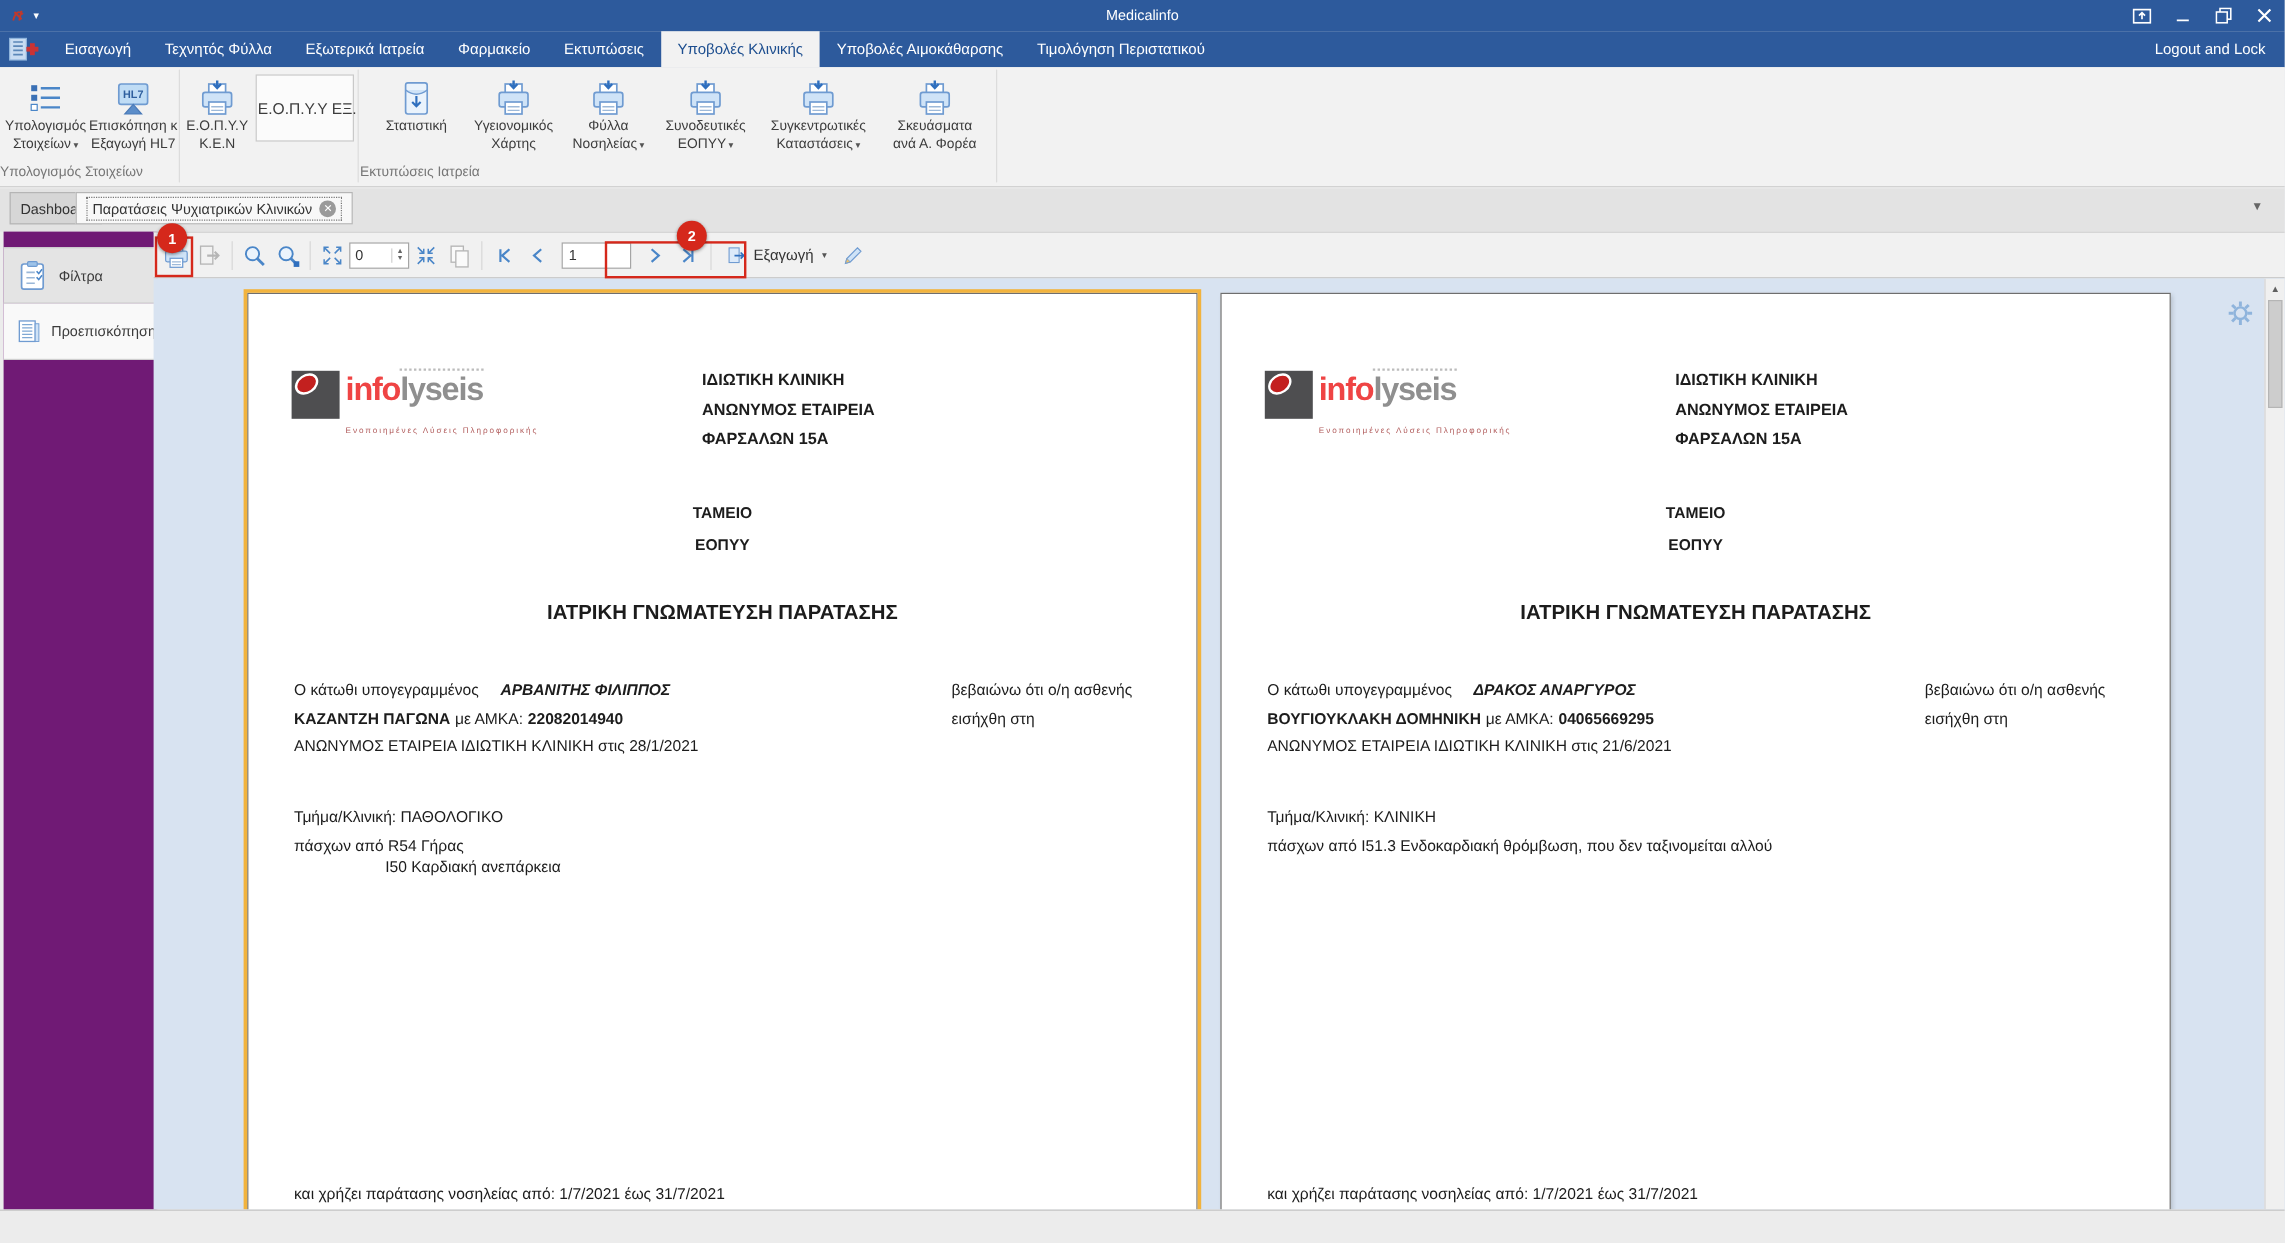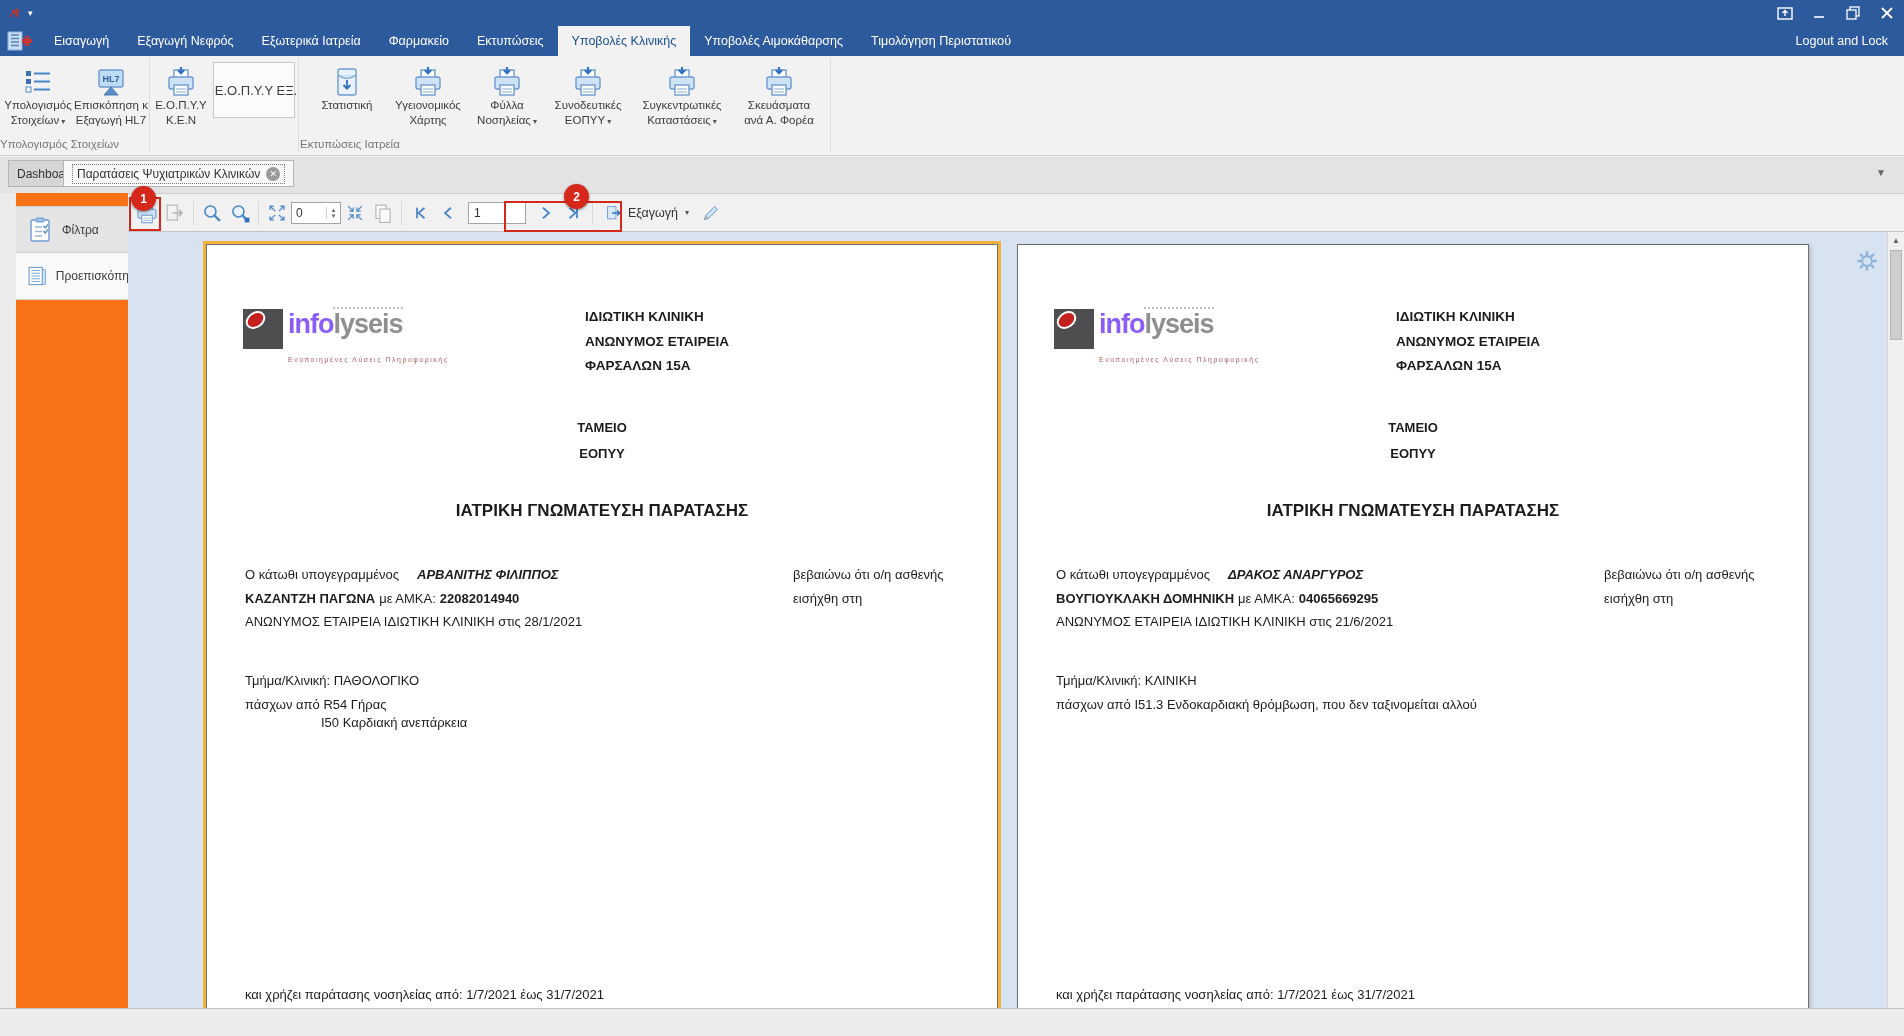--- a/index.html
+++ b/index.html
@@ -45,21 +45,21 @@
   .ptoolbar { position:absolute; left:128px; top:193px; width:1776px; height:39px; background:#f1f1f1; border-top:1px solid #cfcfcf; border-bottom:1px solid #c3c3c3; display:flex; align-items:center; padding-left:5px; }
   .tbtn { height:28px; min-width:28px; display:flex; align-items:center; justify-content:center; }
   .tsep { width:1px; height:24px; background:#d8d8d8; margin:0 4px; }
   .spinbox { width:50px; height:22px; background:#fff; border:1px solid #a5a5a5; display:flex; align-items:center; font-size:12px; }
   .spinbox .val { flex:1; padding-left:4px; }
   .spinarrows { width:14px; display:flex; flex-direction:column; align-items:center; font-size:6px; color:#666; border-left:1px solid #d0d0d0; }
   .pagebox { width:58px; height:22px; background:#fff; border:1px solid #a5a5a5; font-size:12px; padding-left:5px; display:flex; align-items:center; margin:0 6px; }
   .exportbtn { display:flex; align-items:center; gap:5px; height:28px; padding:0 8px; font-size:12.5px; color:#333; }
 
   
-  .sidebar { position:absolute; left:16px; top:193px; width:128px; height:815px; background:#f97316; border-right:1px solid #c9c9c9; }
+  .sidebar { position:absolute; left:3px; top:193px; width:128px; height:815px; background:#701a75; border-right:1px solid #c9c9c9; }
   .side-item { height:47px; display:flex; align-items:center; gap:8px; padding-left:10px; border-bottom:1px solid #cfcfcf; font-size:12px; color:#3c3c3c; }
   .side-item.filters { margin-top:13px; border-top:1px solid #cfcfcf; background:#e4e4e4; }
   .side-item.previewbtn { background:#f9f9f9; }
 
   
   .preview { position:absolute; left:128px; top:232px; width:1776px; height:776px; background:#d8e3f1; overflow:hidden; }
   .vscroll { position:absolute; right:0; top:0; width:17px; height:100%; background:#f0f0f0; border-left:1px solid #d5d5d5; }
   .vscroll .up { text-align:center; font-size:8px; color:#606060; padding-top:4px; }
   .vscroll .thumb { position:absolute; top:18px; left:2px; width:12px; height:90px; background:#cdcdcd; border:1px solid #b5b5b5; }
   .gear { position:absolute; right:24px; top:16px; }
@@ -80,21 +80,21 @@
   .ext { top:742px; }
   .gapb { margin-left:18px;font-style:italic; }
   .amkagap { margin:0 4px; }
 
   
   .logo { position:absolute; left:36px; top:64px; display:flex; gap:5px; }
   .logo-sq { width:40px; height:40px; background:#4e4e50; position:relative; }
   .logo-egg { position:absolute; left:4px; top:5px; width:17px; height:12px; background:#c3201f; border-radius:50%; transform:rotate(-35deg); box-shadow:0 0 0 2px #fff; }
   .logo-txt { line-height:30px; }
   .brand { font-size:27px; font-weight:bold; letter-spacing:-1px; }
-  .l-info { color:#8b5cf6; }
+  .l-info { color:#ef4444; }
   .l-lyseis { color:#8f8f8f; border-top:2px dotted #bcbcbc; }
   .l-tag { font-size:6.8px; color:#b05a5a; letter-spacing:1.6px; margin-top:1px; }
 
   
   .ann-box { position:absolute; border:2px solid #d5281b; z-index:20; }
   .ann-circle { position:absolute; width:25px; height:25px; border-radius:50%; background:#d5281b; color:#fff; font-size:12px; font-weight:bold; display:flex; align-items:center; justify-content:center; z-index:21; box-shadow:0 1px 3px rgba(0,0,0,0.45); }
 
   
   .statusbar { position:absolute; left:0; top:1008px; width:1904px; height:28px; background:#ececec; border-top:1px solid #c5c5c5; }
 
@@ -234,20 +234,21 @@
   </defs>
 </svg>
 
 <div class="titlebar">
   <div class="qat">
     <svg class="ic" width="14" height="14">
         <use href="#sym-qat"></use>
       </svg>
     <span class="caret">▾</span>
   </div>
+  <div class="win-title">Medicalinfo</div>
   <div class="winbtns">
     <div class="winbtn">
         <svg class="ic" width="16" height="14">
           <use href="#sym-pinwin"></use>
         </svg>
       </div>
     <div class="winbtn">
         <svg class="ic" width="12" height="12">
           <use href="#sym-minwin"></use>
         </svg>
@@ -265,21 +266,21 @@
   </div>
 </div>
 
 <div class="tabrow">
   <div class="appicon">
     <svg class="ic" width="28" height="24">
         <use href="#sym-appicon"></use>
       </svg>
   </div>
   <div class="rtab">Εισαγωγή</div>
-  <div class="rtab">Εξαγωγή Νεφρός</div>
+  <div class="rtab">Τεχνητός Φύλλα</div>
   <div class="rtab">Εξωτερικά Ιατρεία</div>
   <div class="rtab">Φαρμακείο</div>
   <div class="rtab">Εκτυπώσεις</div>
   <div class="rtab active">Υποβολές Κλινικής</div>
   <div class="rtab">Υποβολές Αιμοκάθαρσης</div>
   <div class="rtab">Τιμολόγηση Περιστατικού</div>
   <div class="logout">Logout and Lock</div>
 </div>
 
 <div class="ribbon">

